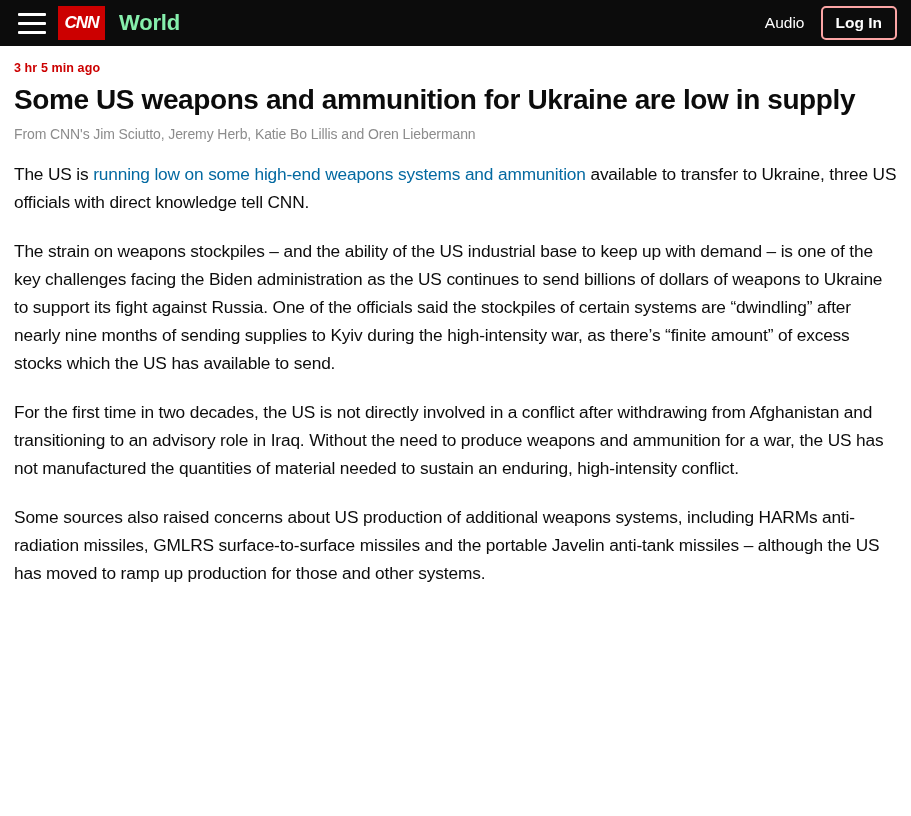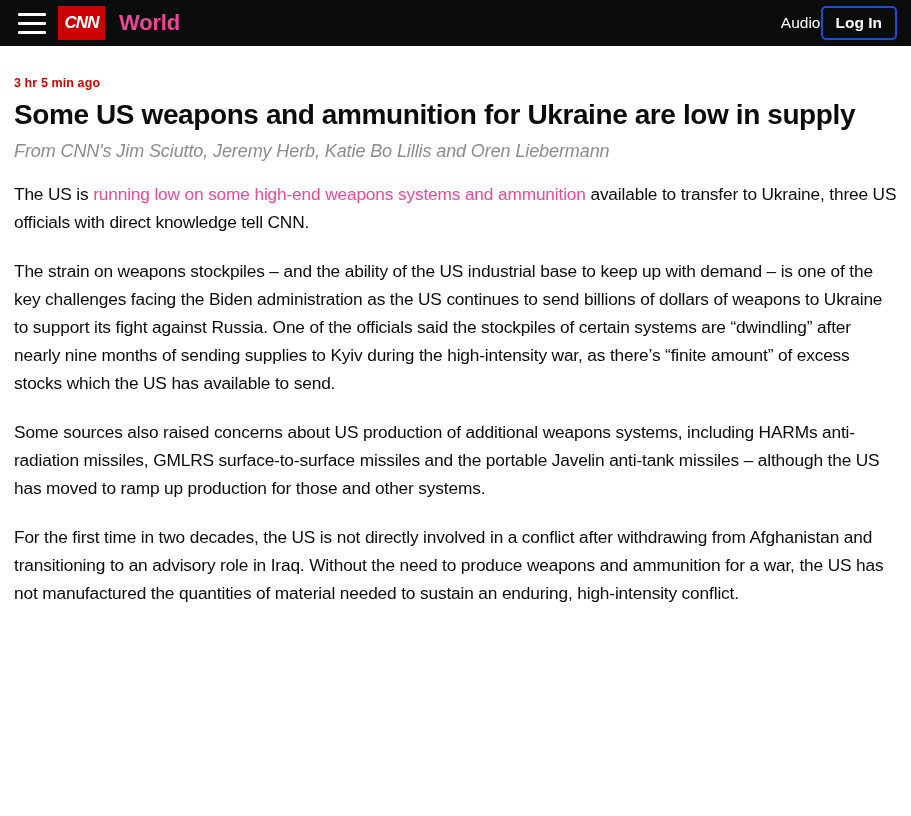--- a/index.html
+++ b/index.html
@@ -51,85 +51,85 @@
   }
   .cnn-logo-text {
     color: #ffffff;
     font-weight: bold;
     font-style: italic;
     font-size: 17px;
     letter-spacing: -1px;
     font-family: "Liberation Sans", sans-serif;
   }
   .section-title {
-    color: #ec4899;
+    color: #86efac;
     font-size: 22px;
     font-weight: bold;
     letter-spacing: -0.2px;
   }
   .header-right {
     margin-left: auto;
     display: flex;
     align-items: center;
+    gap: 16px;
   }
   .audio-link {
     color: #ffffff;
     font-size: 15.5px;
     cursor: pointer;
     text-decoration: none;
   }
   .login-button {
-    border: 2px solid #1d4ed8;
+    border: 2px solid #fca5a5;
     border-radius: 5px;
     color: #ffffff;
     font-size: 15.5px;
     font-weight: bold;
     padding: 7px 13px 8px 13px;
     background: transparent;
     cursor: pointer;
     line-height: 1;
     font-family: "Liberation Sans", sans-serif;
   }
 
   
   .article {
     padding: 0 14px;
   }
   .timestamp {
     color: #cc0000;
     font-size: 12.5px;
     font-weight: bold;
-    margin-top: 30px;
+    margin-top: 15px;
     margin-bottom: 8px;
     letter-spacing: 0.1px;
   }
   .headline {
     font-size: 28px;
     font-weight: bold;
     color: #0c0c0c;
     line-height: 1.18;
     margin: 0 0 10px 0;
     letter-spacing: -0.4px;
   }
   .byline {
     color: #8c8c8c;
-    font-size: 18px;
+    font-size: 14px;
     margin: 0 0 18px 0;
     letter-spacing: -0.1px;
-    font-style: italic;
   }
   .paragraph {
     font-size: 17.3px;
     line-height: 1.62;
     color: #0c0c0c;
     margin: 0 0 21px 0;
     letter-spacing: -0.15px;
   }
   .inline-link {
-    color: #ec4899;
+    color: #0369a1;
     text-decoration: none;
     cursor: pointer;
   }
 </style>
 </head>
 <body>
 
 <div class="header">
   <div class="menu-button">
     <span></span>
@@ -147,15 +147,15 @@
 </div>
 
 <div class="article">
   <div class="timestamp">3 hr 5 min ago</div>
   <h1 class="headline">Some US weapons and ammunition for Ukraine are low in supply</h1>
   <div class="byline">From CNN's Jim Sciutto, Jeremy Herb, Katie Bo Lillis and Oren Liebermann</div>
 
   <p class="paragraph"><span>The US is </span><a class="inline-link">running low on some high-end weapons systems and ammunition</a><span> available to transfer to Ukraine, three US officials with direct knowledge tell CNN.</span></p>
 
   <p class="paragraph">The strain on weapons stockpiles – and the ability of the US industrial base to keep up with demand – is one of the key challenges facing the Biden administration as the US continues to send billions of dollars of weapons to Ukraine to support its fight against Russia. One of the officials said the stockpiles of certain systems are “dwindling” after nearly nine months of sending supplies to Kyiv during the high-intensity war, as there’s “finite amount” of excess stocks which the US has available to send.</p>
+  <p class="paragraph">For the first time in two decades, the US is not directly involved in a conflict after withdrawing from Afghanistan and transitioning to an advisory role in Iraq. Without the need to produce weapons and ammunition for a war, the US has not manufactured the quantities of material needed to sustain an enduring, high-intensity conflict.</p>
   <p class="paragraph">Some sources also raised concerns about US production of additional weapons systems, including HARMs anti-radiation missiles, GMLRS surface-to-surface missiles and the portable Javelin anti-tank missiles – although the US has moved to ramp up production for those and other systems.</p>
-  <p class="paragraph">For the first time in two decades, the US is not directly involved in a conflict after withdrawing from Afghanistan and transitioning to an advisory role in Iraq. Without the need to produce weapons and ammunition for a war, the US has not manufactured the quantities of material needed to sustain an enduring, high-intensity conflict.</p>
 </div>
 
 </body></html>

